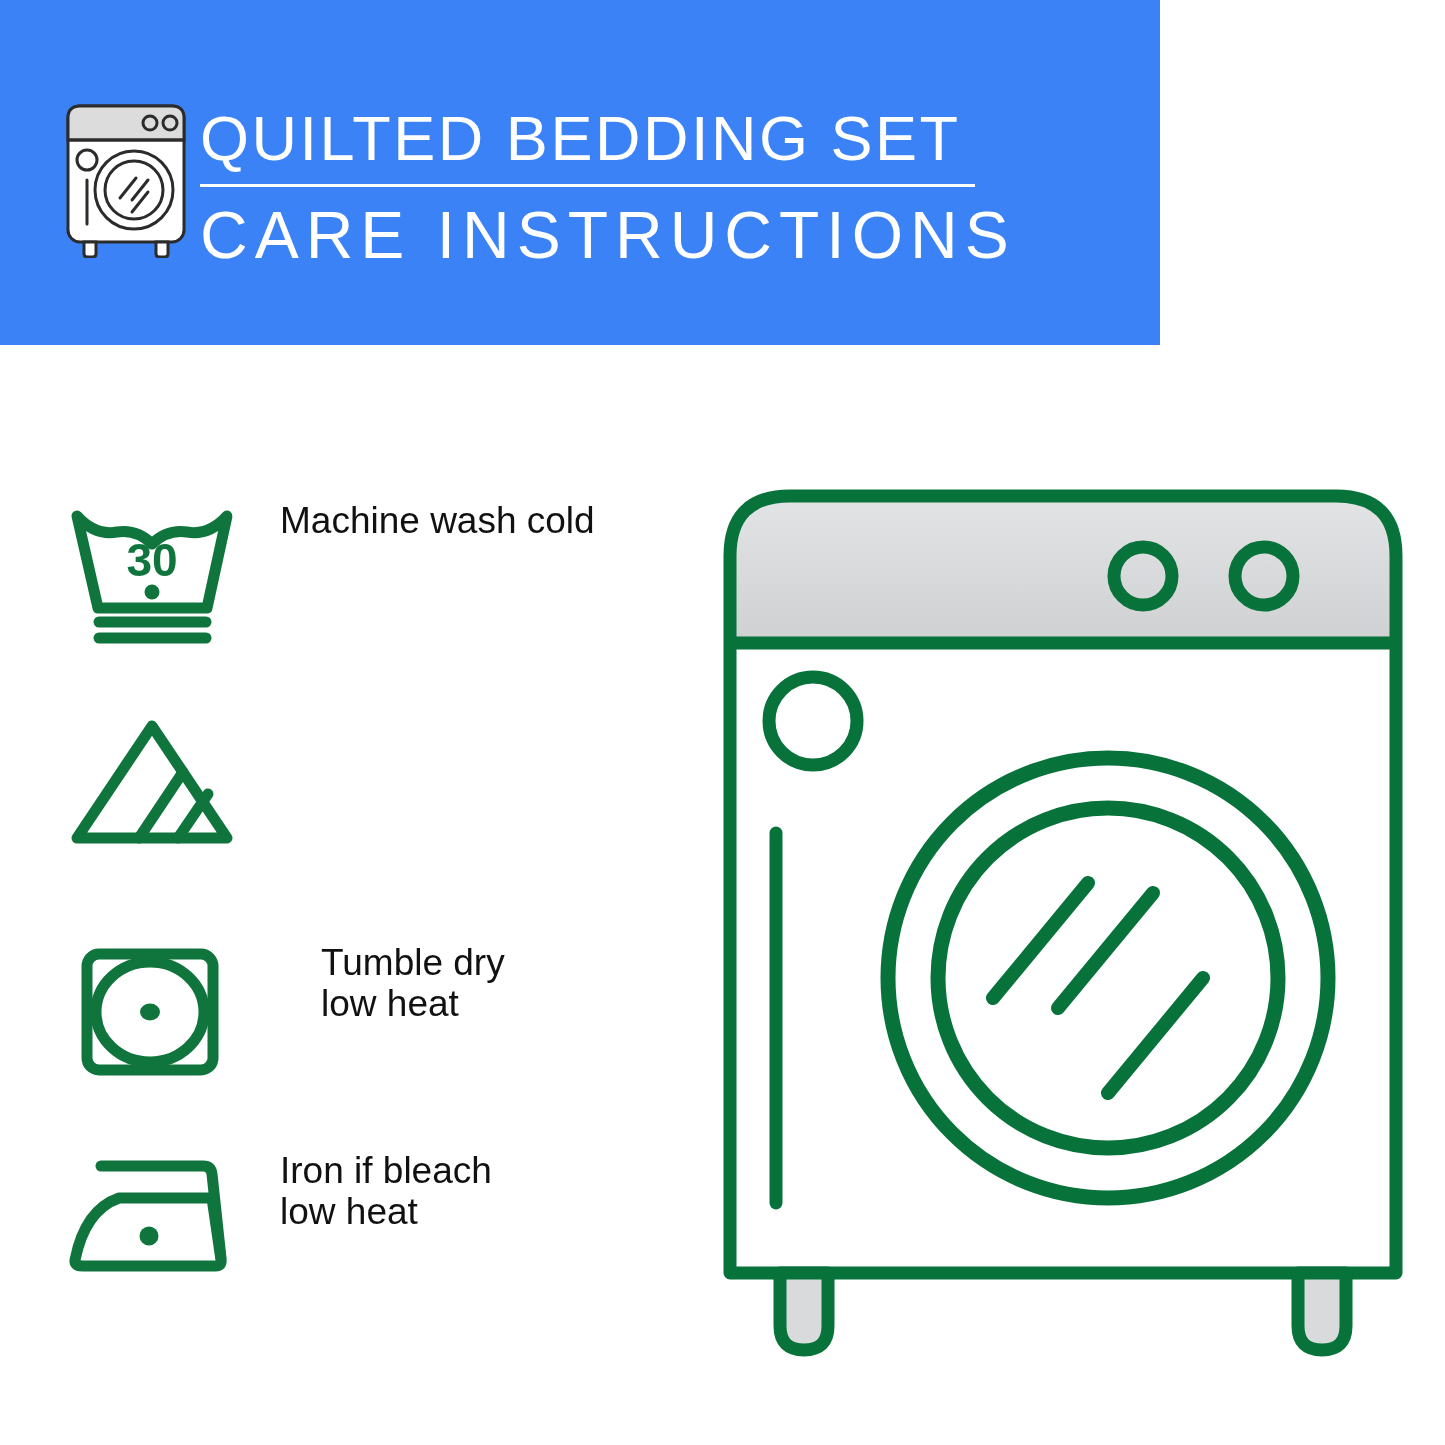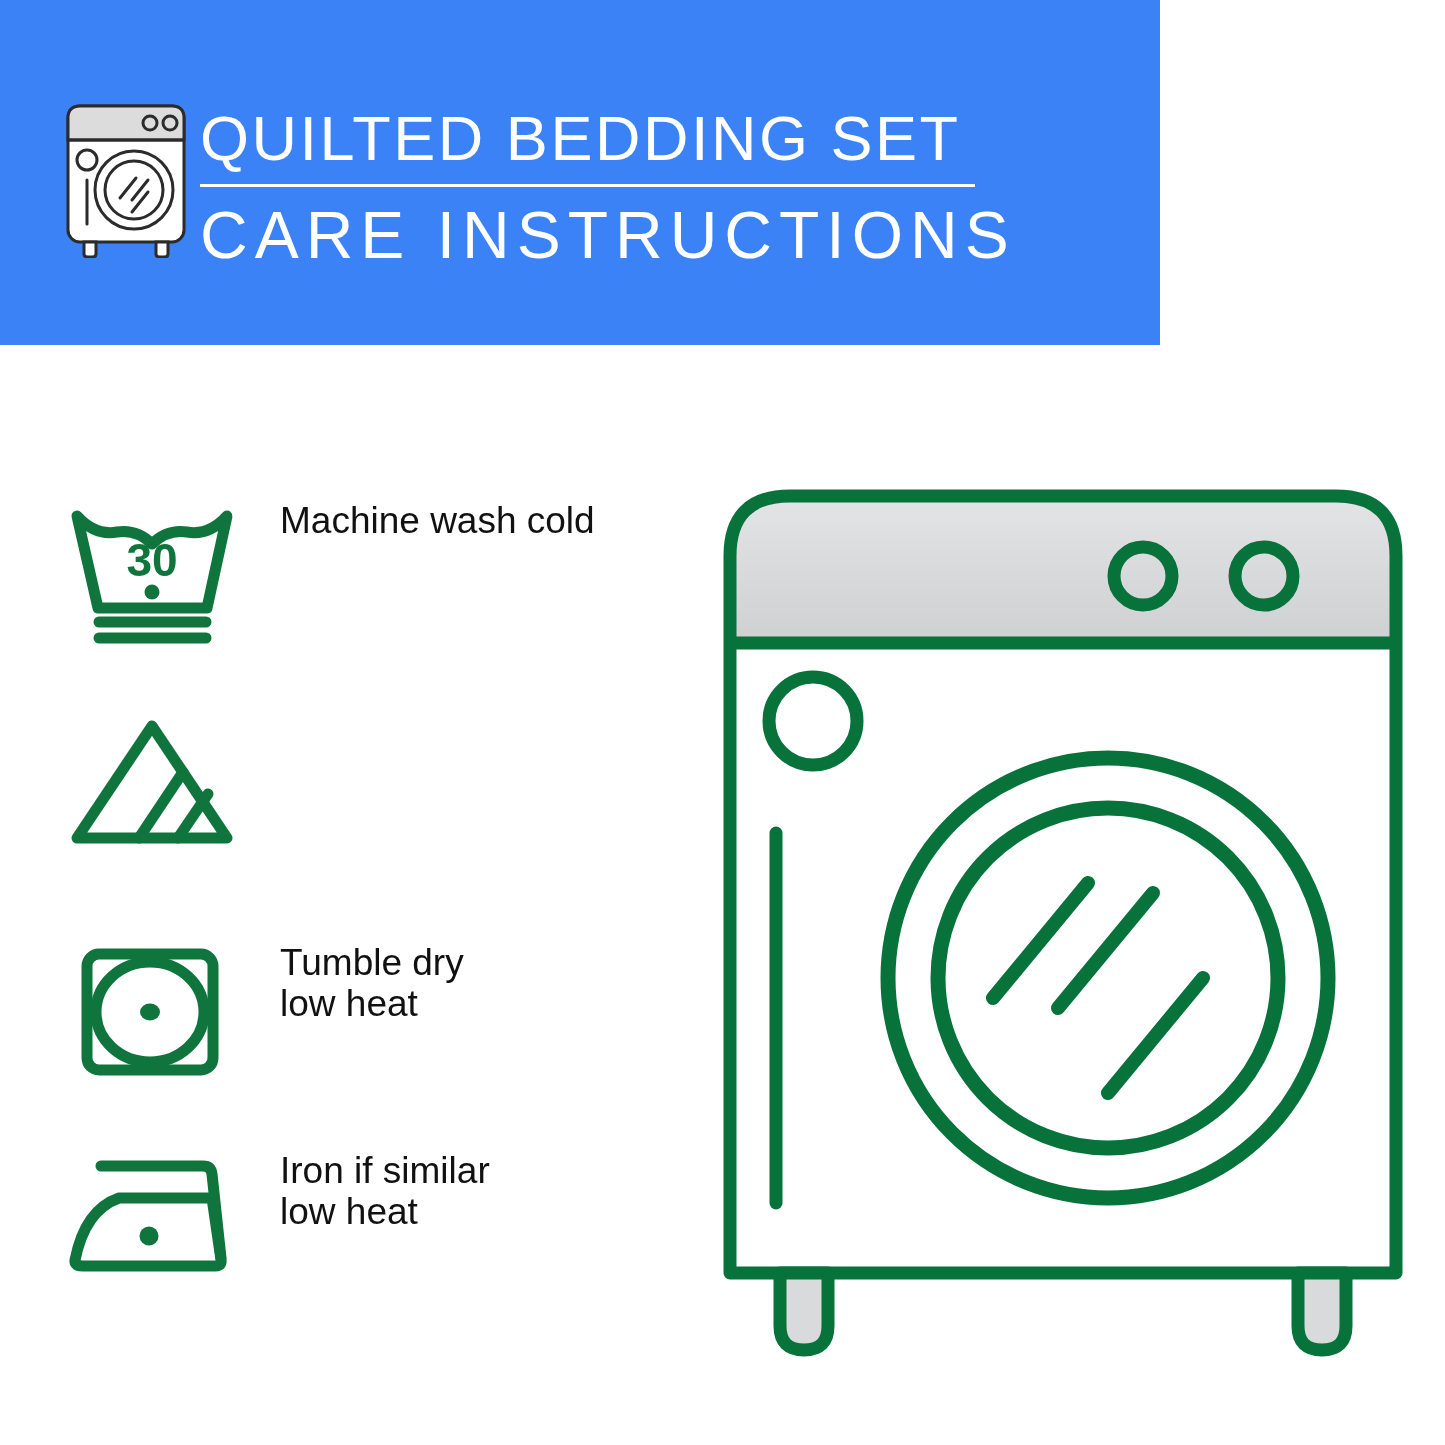--- a/index.html
+++ b/index.html
@@ -84,21 +84,21 @@
     color: #111111;
     font-size: 37px;
     line-height: 41px;
     font-weight: 400;
     padding-top: 2px;
   }
   .instr-text .ln { display: block; white-space: nowrap; }
 
   #row-wash   { top: 498px; }
   #row-bleach { top: 712px; }
-  #row-dry    { top: 940px; }
+  #row-dry    { top: 940px; gap: 41px; }
   #row-iron   { top: 1148px; }
 
   
   #machine-illustration {
     position: absolute;
     left: 718px;
     top: 478px;
     width: 690px;
     height: 885px;
   }
@@ -202,21 +202,21 @@
         <g fill="none" stroke="#10753c" stroke-width="11" stroke-linecap="round" stroke-linejoin="round">
 
           <path d="M36 18 L138 18 Q146 18 147 26 L156 110"></path>
 
           <path d="M10 112 Q20 62 54 50 L147 50 L156 112 Q157 118 150 118 L18 118 Q9 118 10 112 Z"></path>
         </g>
         <circle cx="84" cy="88" r="9.5" fill="#10753c"></circle>
       </svg>
     </div>
     <div class="instr-text">
-      <span class="ln">Iron if similar</span>
+      <span class="ln">Iron if bleach</span>
       <span class="ln">low heat</span>
     </div>
   </div>
 
   <div id="machine-illustration">
     <svg width="690" height="885" viewBox="0 0 690 885" xmlns="http://www.w3.org/2000/svg">
       <defs>
         <linearGradient id="panelGrad" x1="0" y1="0" x2="0" y2="1">
           <stop offset="0%" stop-color="#e3e4e5"></stop>
           <stop offset="100%" stop-color="#cfd0d1"></stop>

